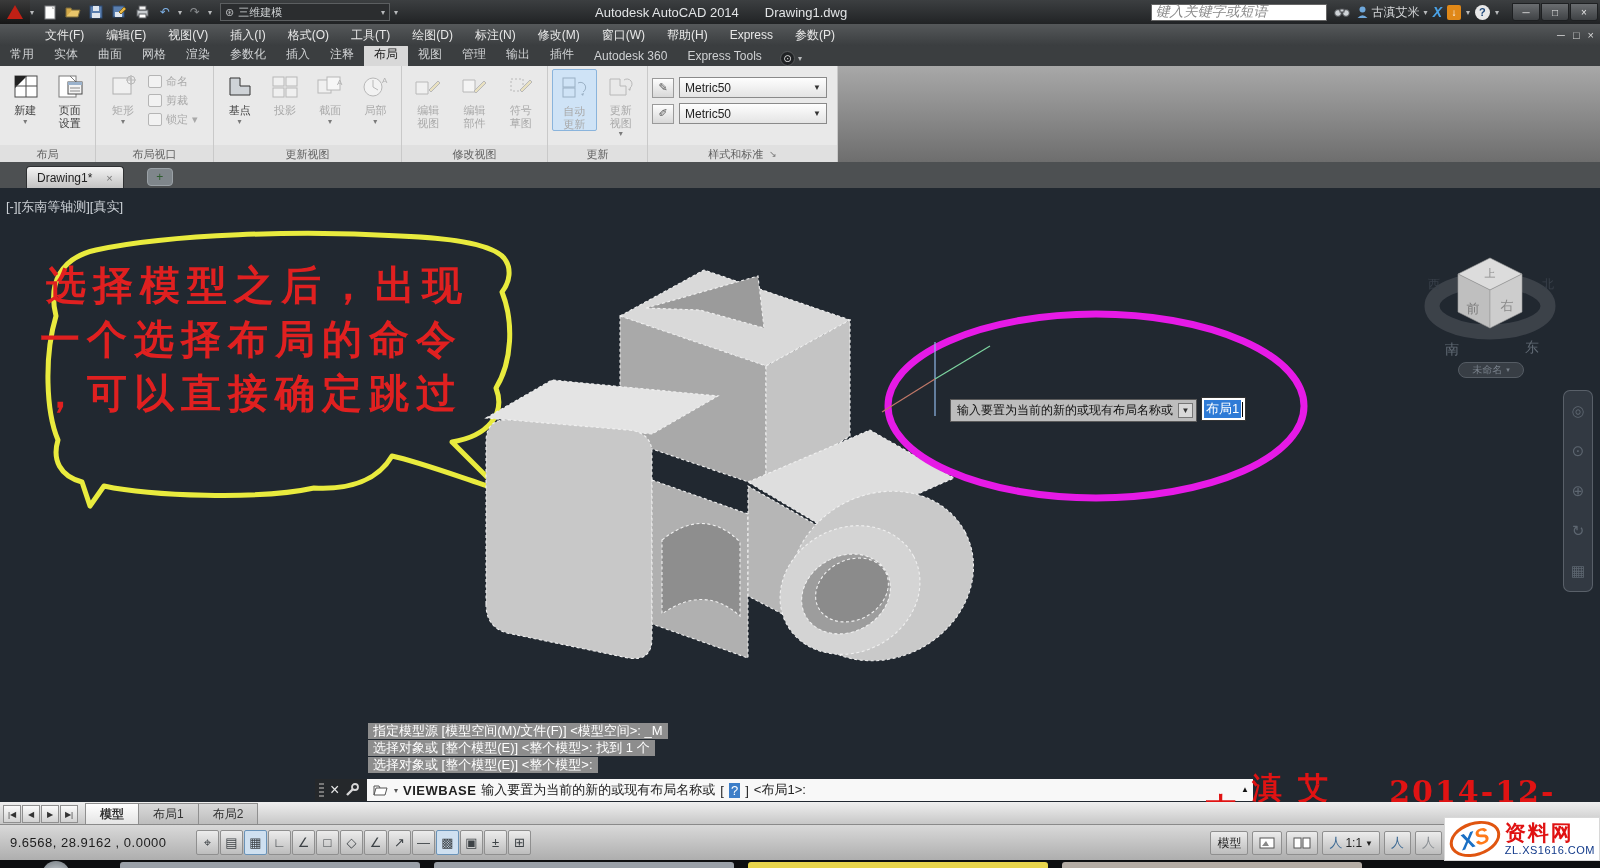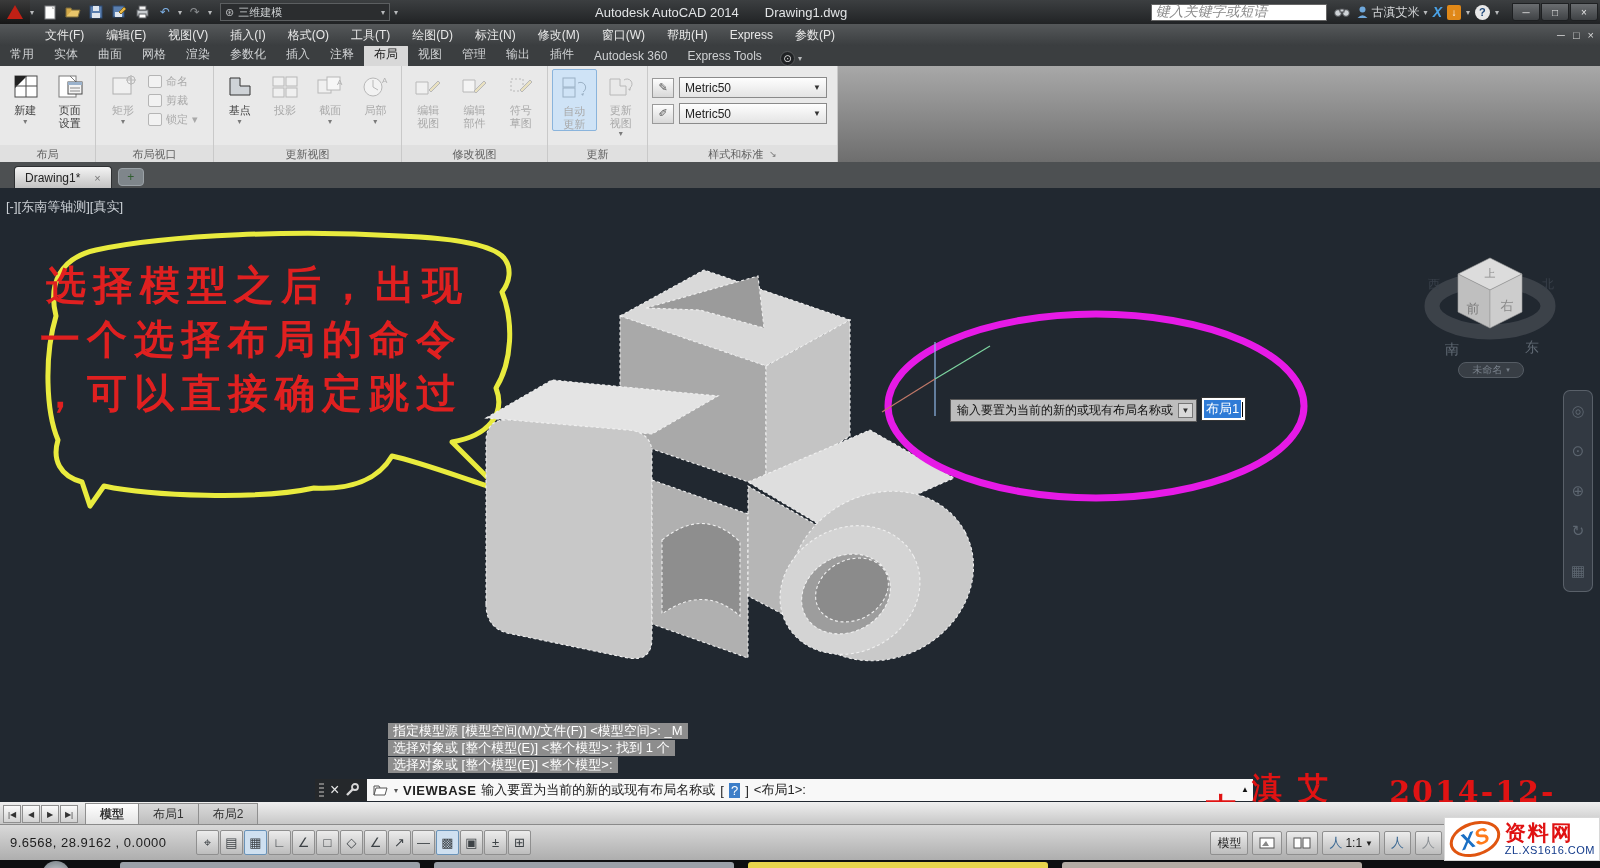--- a/index.html
+++ b/index.html
@@ -74,21 +74,21 @@
   .stylerow { display:flex; align-items:center; gap:5px; }
   .styleico { width:22px; height:20px; border:1px solid #9a9a9a; background:linear-gradient(#fdfdfd,#d8d8d8);
     display:flex; align-items:center; justify-content:center; font-size:11px; color:#555; }
   .combo { width:148px; height:21px; border:1px solid #8a8a8a; background:linear-gradient(#fefefe,#e4e4e4);
     display:flex; align-items:center; font-size:12px; color:#222; padding:0 5px; }
   .combo .grow { flex:1; }
   .ribbon-filler { flex:1; background:linear-gradient(#a8a8a8,#6e6e6e); }
   .grow { flex:1; }
 
   
-  .filetabbar { height:26px; background:#4d5052; display:flex; align-items:flex-end; padding-left:14px; gap:6px; }
+  .filetabbar { height:26px; background:#4d5052; display:flex; align-items:flex-end; padding-left:26px; gap:23px; }
   .filetab { height:22px; background:linear-gradient(#f4f4f4,#c2c2c2); border:1px solid #2e3032;
     border-bottom:none; border-radius:4px 4px 0 0; display:flex; align-items:center; gap:14px;
     padding:0 10px; font-size:12px; color:#222; }
   .filetab .x { color:#777; font-size:11px; }
   .newtab { width:26px; height:18px; margin-bottom:2px; background:#7f868b; border:1px solid #9aa1a6;
     border-radius:4px; color:#2f5e2f; font-size:12px; display:flex; align-items:center; justify-content:center; }
 
   
   .canvas { position:relative; height:614px; background:#212830; overflow:hidden; }
   .vplabel { position:absolute; left:6px; top:10px; color:#ccd1d6; font-size:13px; z-index:3; }
@@ -108,21 +108,21 @@
 
   .wcs-pill { position:absolute; left:1458px; top:174px; width:66px; height:16px; background:#383e45;
     border:1px solid #555c64; border-radius:8px; color:#79818b; font-size:10px; display:flex;
     align-items:center; justify-content:center; gap:4px; z-index:2; }
   .navbar3d { position:absolute; left:1563px; top:202px; width:30px; height:202px;
     background:rgba(140,150,160,0.16); border:1px solid rgba(160,170,180,0.35); border-radius:7px;
     display:flex; flex-direction:column; align-items:center; justify-content:space-around;
     color:#5d6670; font-size:15px; z-index:2; }
 
   .histblock { position:absolute; left:368px; top:535px; z-index:3; font-size:13px; color:#fff; }
-  .histline { display:table; background:#8d8d8d; padding:0 5px; margin-bottom:1px; height:16px; line-height:16px;margin-left:20px; }
+  .histline { display:table; background:#8d8d8d; padding:0 5px; margin-bottom:1px; height:16px; line-height:16px; }
 
   .cmdbar { position:absolute; left:315px; top:591px; width:1285px; height:22px; display:flex; z-index:4; }
   .cmdgrip { width:52px; background:#25282b; display:flex; align-items:center; gap:6px; padding:0 4px;
     color:#e8e8e8; }
   .grip-dots { width:5px; height:14px; background:repeating-linear-gradient(#777 0 2px,transparent 2px 4px); }
   .cmdwhite { width:886px; background:#f8f8f8; display:flex; align-items:center; gap:5px; padding:0 6px;
     font-size:13px; color:#222; position:relative; }
   .cmdname { font-weight:bold; letter-spacing:0.5px; }
   .cmdopt { background:#3d7ec8; color:#fff; padding:0 2px; }
   .cmd-upbtn { position:absolute; right:4px; top:6px; font-size:8px; color:#111; }

